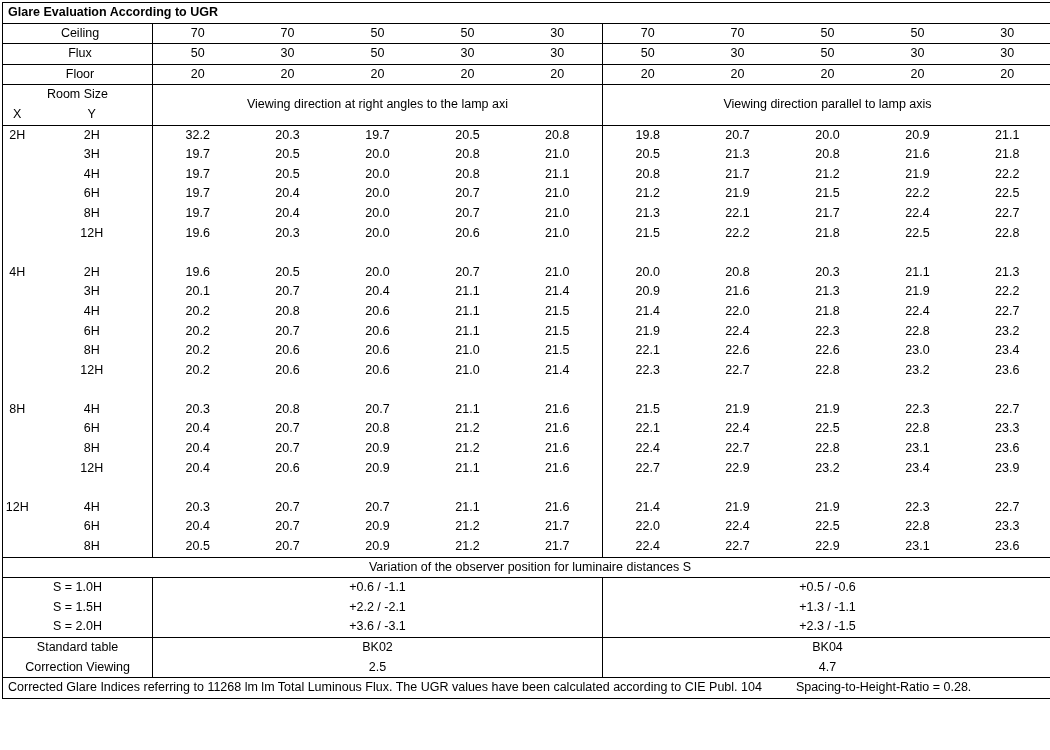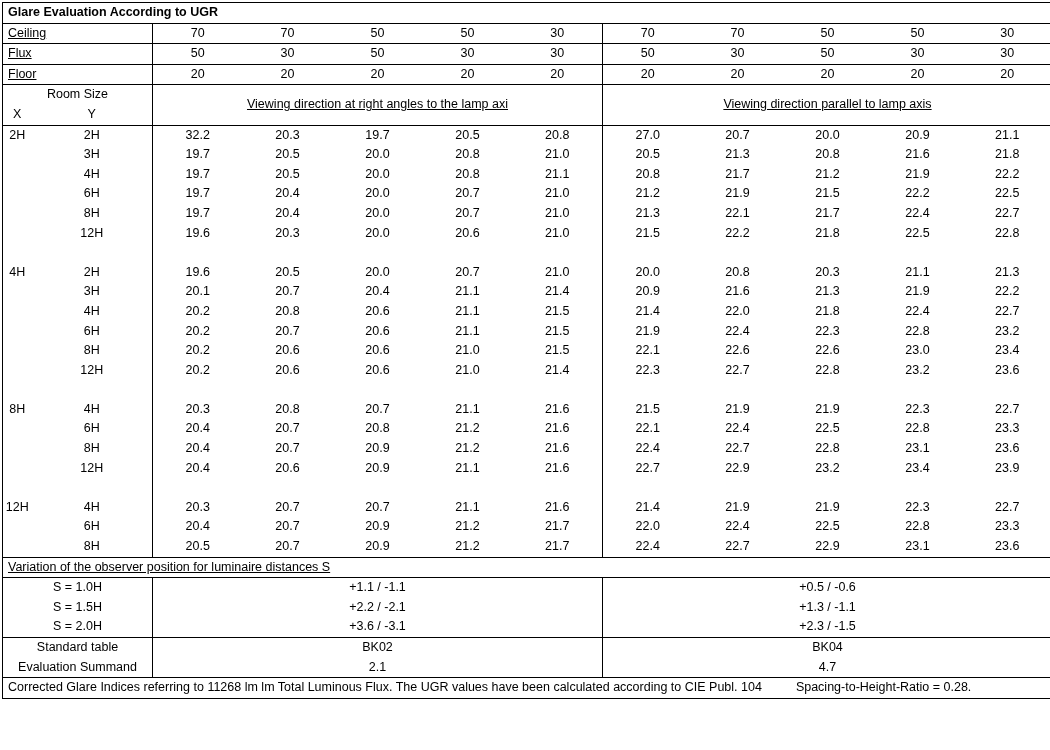--- a/index.html
+++ b/index.html
@@ -40,26 +40,25 @@
   .vline-r { border-right: 1.2px solid #000 !important; }
   .title-cell {
     font-weight: bold;
     font-size: 13px;
     padding-left: 5px !important;
     line-height: 21px;
     height: 21px;
   }
   .lbl {
     padding-left: 5px !important;
-    text-align: left;
-    text-decoration: underline;
+    text-align: center;
   }
   .ctr { text-align: center; }
   .num { text-align: center; }
-  .hdr-ctr { text-align: center; text-decoration: underline; }
+  .hdr-ctr { text-align: center; }
   .footer {
     padding-left: 5px !important;
     font-size: 12.5px;
     line-height: 20px;
     height: 20px;
     text-align: left;
   }
   .footer .gap { display: inline-block; width: 34px; }
   .roomsize-label { text-align: center; }
   .sect-gap { height: 16px; line-height: 16px; }
@@ -136,21 +135,21 @@
           <td class="ctr hline-b vline-r">Y</td>
         </tr>
         <tr>
           <td class="ctr">2H</td>
           <td class="ctr vline-r">2H</td>
           <td class="num">32.2</td>
           <td class="num">20.3</td>
           <td class="num">19.7</td>
           <td class="num">20.5</td>
           <td class="num vline-r">20.8</td>
-          <td class="num">27.0</td>
+          <td class="num">19.8</td>
           <td class="num">20.7</td>
           <td class="num">20.0</td>
           <td class="num">20.9</td>
           <td class="num">21.1</td>
         </tr>
         <tr>
           <td class="ctr"></td>
           <td class="ctr vline-r">3H</td>
           <td class="num">19.7</td>
           <td class="num">20.5</td>
@@ -441,41 +440,41 @@
           <td class="num">22.7</td>
           <td class="num">22.9</td>
           <td class="num">23.1</td>
           <td class="num">23.6</td>
         </tr>
         <tr>
           <td colspan="12" class="lbl hline-t hline-b">Variation of the observer position for luminaire distances S</td>
         </tr>
         <tr>
           <td colspan="2" class="ctr vline-r">S = 1.0H</td>
-          <td colspan="5" class="ctr vline-r">+1.1 / -1.1</td>
+          <td colspan="5" class="ctr vline-r">+0.6 / -1.1</td>
           <td colspan="5" class="ctr">+0.5 / -0.6</td>
         </tr>
         <tr>
           <td colspan="2" class="ctr vline-r">S = 1.5H</td>
           <td colspan="5" class="ctr vline-r">+2.2 / -2.1</td>
           <td colspan="5" class="ctr">+1.3 / -1.1</td>
         </tr>
         <tr>
           <td colspan="2" class="ctr vline-r hline-b">S = 2.0H</td>
           <td colspan="5" class="ctr vline-r hline-b">+3.6 / -3.1</td>
           <td colspan="5" class="ctr hline-b">+2.3 / -1.5</td>
         </tr>
         <tr>
           <td colspan="2" class="ctr vline-r">Standard table</td>
           <td colspan="5" class="ctr vline-r">BK02</td>
           <td colspan="5" class="ctr">BK04</td>
         </tr>
         <tr>
-          <td colspan="2" class="ctr vline-r hline-b">Evaluation Summand</td>
-          <td colspan="5" class="ctr vline-r hline-b">2.1</td>
+          <td colspan="2" class="ctr vline-r hline-b">Correction Viewing</td>
+          <td colspan="5" class="ctr vline-r hline-b">2.5</td>
           <td colspan="5" class="ctr hline-b">4.7</td>
         </tr>
         <tr>
           <td colspan="12" class="footer"><span>Corrected Glare Indices referring to 11268 lm lm Total Luminous Flux. The UGR values have been calculated according to CIE Publ. 104</span><span class="gap"></span><span>Spacing-to-Height-Ratio = 0.28.</span></td>
         </tr>
       </tbody>
   </table>
 </div>
 
 </body></html>

